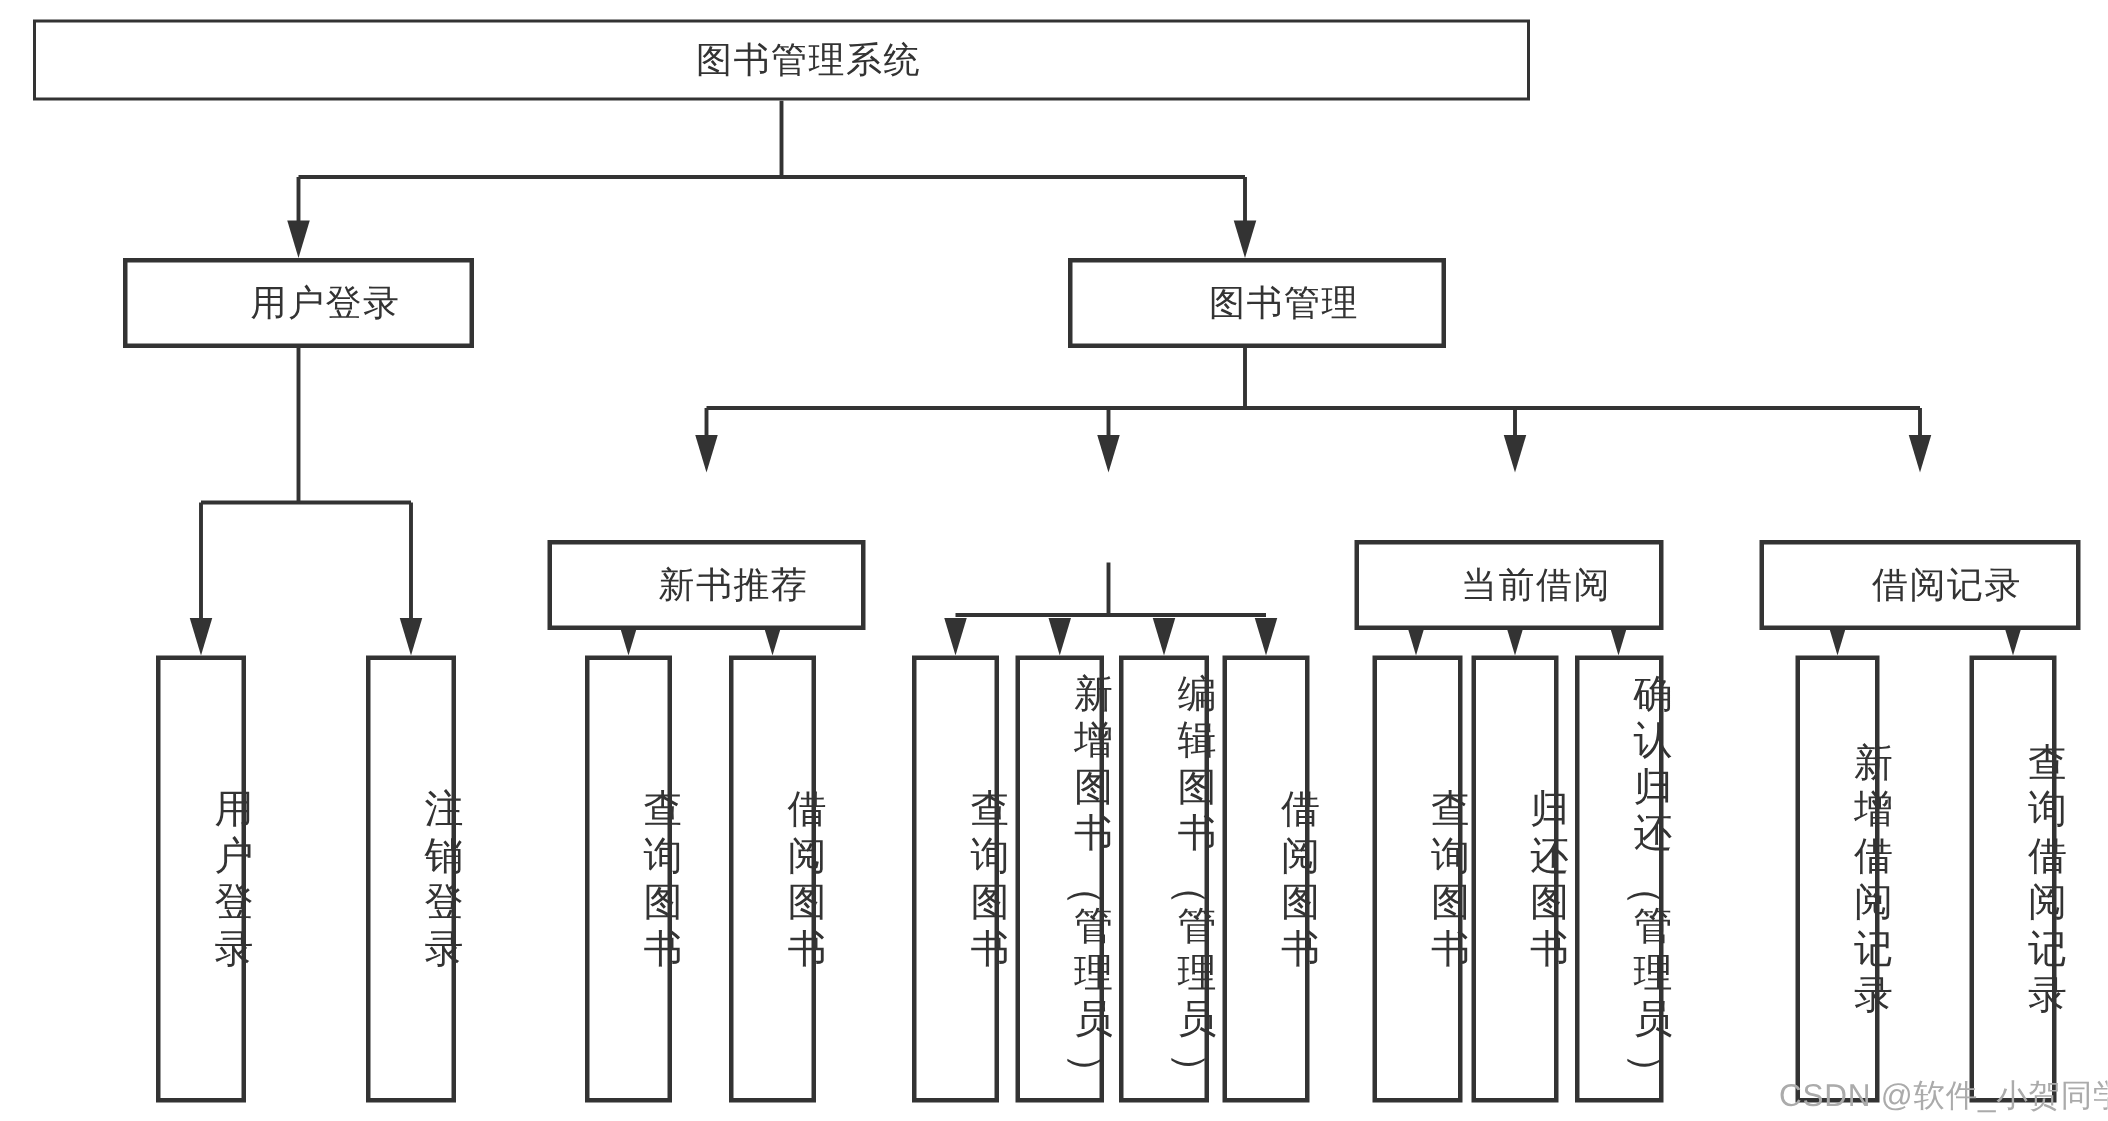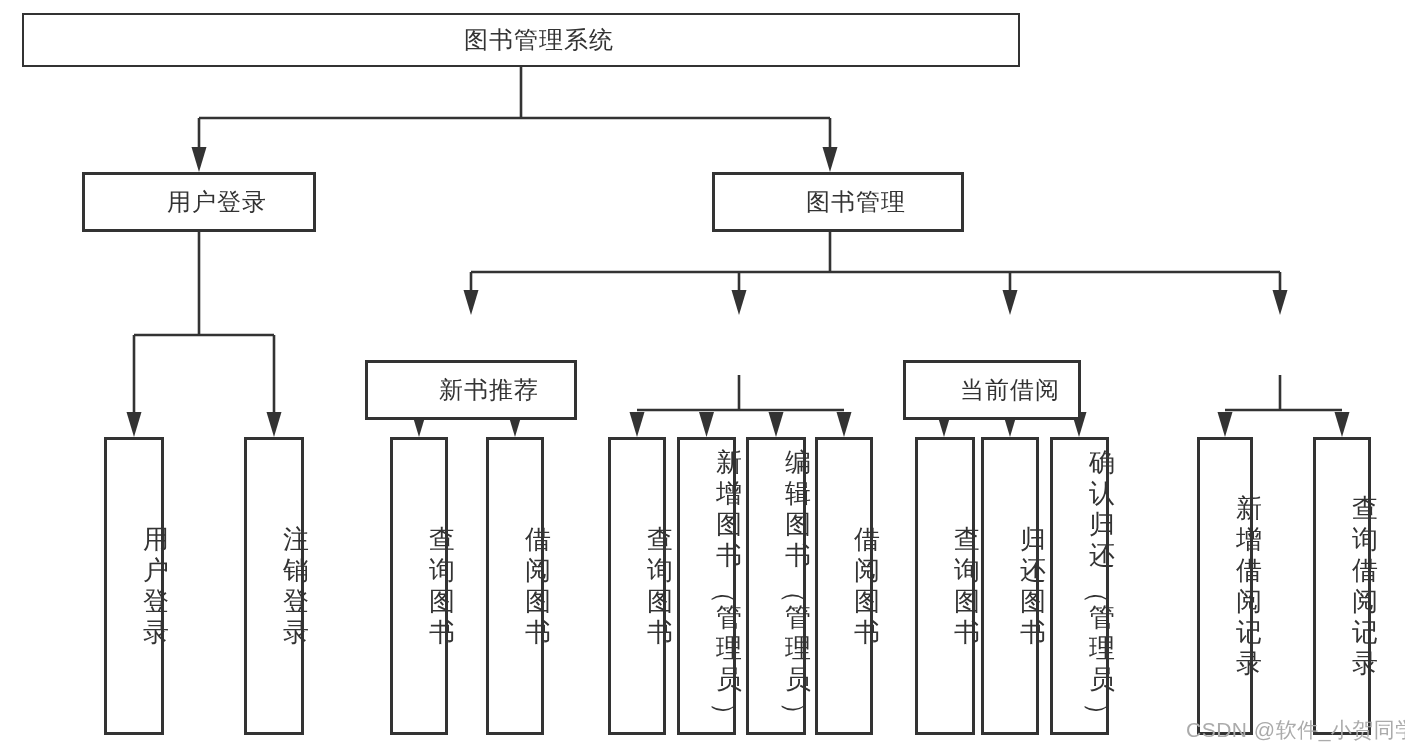--- a/index.html
+++ b/index.html
@@ -104,21 +104,22 @@
     <polygon points="1217.5,412 1232.5,412 1225,437" fill="currentColor" stroke="none"></polygon>
     <polygon points="1334.5,412 1349.5,412 1342,437" fill="currentColor" stroke="none"></polygon>
   </svg>
 
   <div class="box root-box">图书管理系统</div>
 
   <div class="box h-box lvl2" style="left:82px;width:234px">用户登录</div>
   <div class="box h-box lvl2" style="left:712px;width:252px">图书管理</div>
 
   <div class="box h-box lvl3" style="left:365px;width:212px">新书推荐</div>
-  <div class="box h-box lvl3" style="left:903px;width:178px">当前借阅</div>
+  <div class="box h-box lvl3" style="left:903px;width:206px">当前借阅</div>
+  <div class="box h-box lvl3" style="left:1173px;width:214px">借阅记录</div>
 
   <div class="box leaf vtext" style="left:104px;width:60px">
       <div class="vchar">用</div>
       <div class="vchar">户</div>
       <div class="vchar">登</div>
       <div class="vchar">录</div>
     </div>
   <div class="box leaf vtext" style="left:244px;width:60px">
       <div class="vchar">注</div>
       <div class="vchar">销</div>

